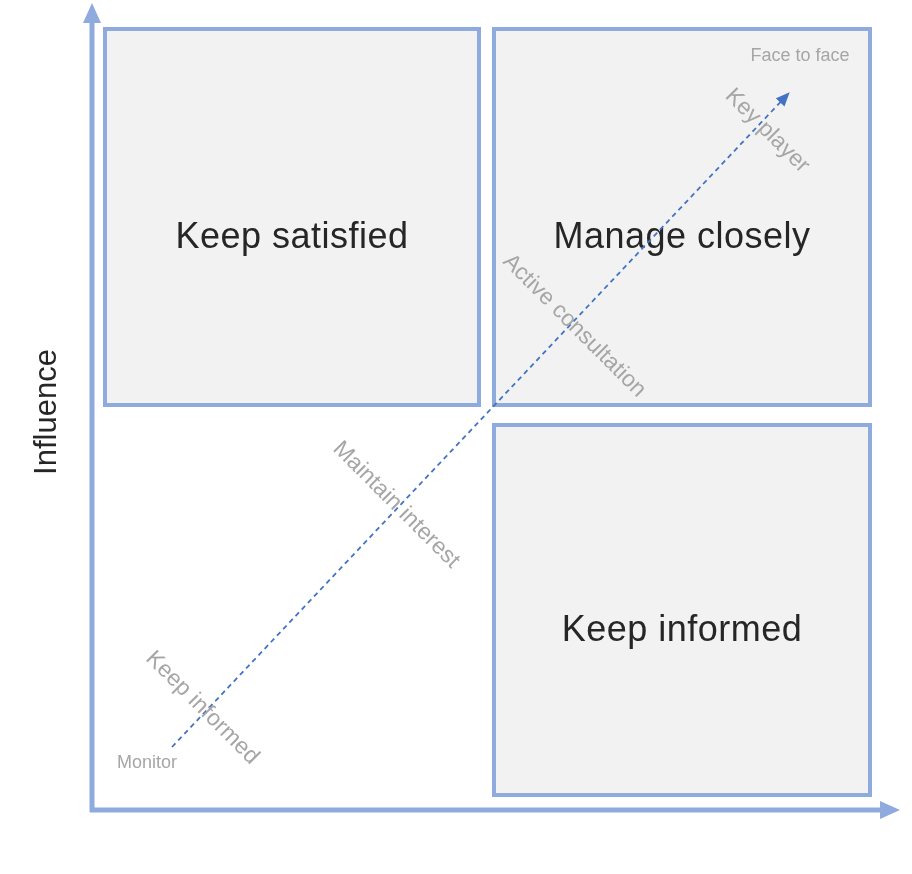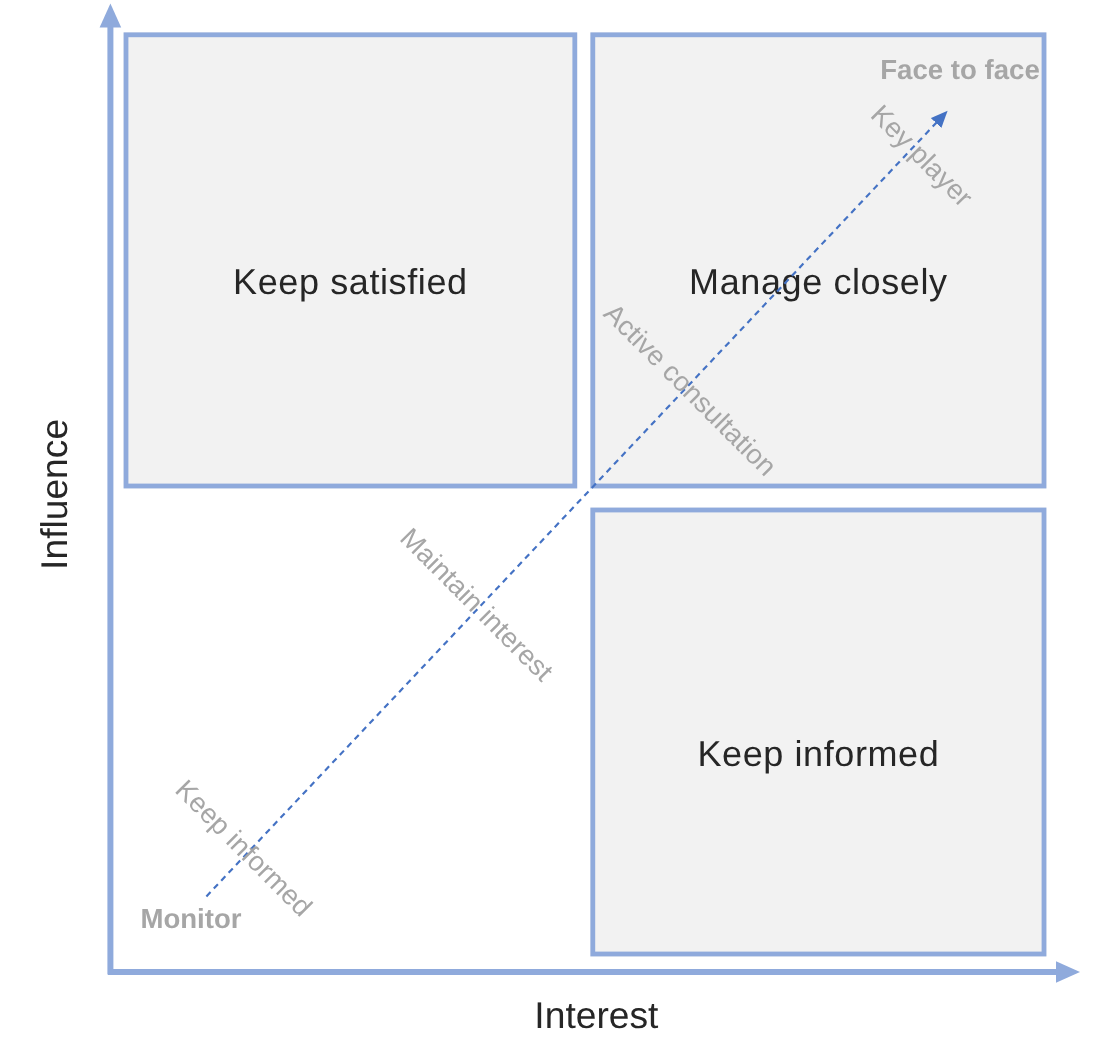--- a/index.html
+++ b/index.html
@@ -43,21 +43,21 @@
     display: flex;
     align-items: center;
     justify-content: center;
   }
   .q-tl { left: 103px; top: 27px;  width: 378px; height: 380px; }
   .q-tr { left: 492px; top: 27px;  width: 380px; height: 380px; }
   .q-bl { left: 103px; top: 423px; width: 378px; height: 374px; }
   .q-br { left: 492px; top: 423px; width: 380px; height: 374px; }
 
   .quadrant-label {
-    font-size: 30px;
+    font-size: 36px;
     font-weight: 300;
     color: var(--dark-text, #262626);
     letter-spacing: 0.5px;
     margin-top: 38px;
     white-space: nowrap;
   }
 
   .diag-label {
     position: absolute;
     z-index: 3;
@@ -69,22 +69,22 @@
   }
   .lab-keep-informed     { left: 203px; top: 707px; }
   .lab-maintain-interest { left: 397px; top: 504px; }
   .lab-active-consult    { left: 575px; top: 325px; }
   .lab-key-player        { left: 768px; top: 130px; }
 
   .end-label {
     position: absolute;
     z-index: 3;
     color: var(--muted-text, #A6A6A6);
-    font-size: 23px;
-    font-weight: 700;
+    font-size: 18px;
+    font-weight: 400;
     white-space: nowrap;
   }
   .lab-written      { left: 117px; top: 752px; }
   .lab-face-to-face { left: 800px; top: 45px; transform: translateX(-50%); }
 
   .axis-label {
     position: absolute;
     z-index: 3;
     color: var(--dark-text, #262626);
     font-size: 31px;
@@ -133,15 +133,14 @@
 
   <span class="diag-label lab-keep-informed">Keep informed</span>
   <span class="diag-label lab-maintain-interest">Maintain interest</span>
   <span class="diag-label lab-active-consult">Active consultation</span>
   <span class="diag-label lab-key-player">Key player</span>
 
   <span class="end-label lab-written">Monitor</span>
   <span class="end-label lab-face-to-face">Face to face</span>
 
   <span class="axis-label lab-influence">Influence</span>
-  <span class="axis-label lab-interest">Interest</span>
 
 </div>
 
 </body></html>

